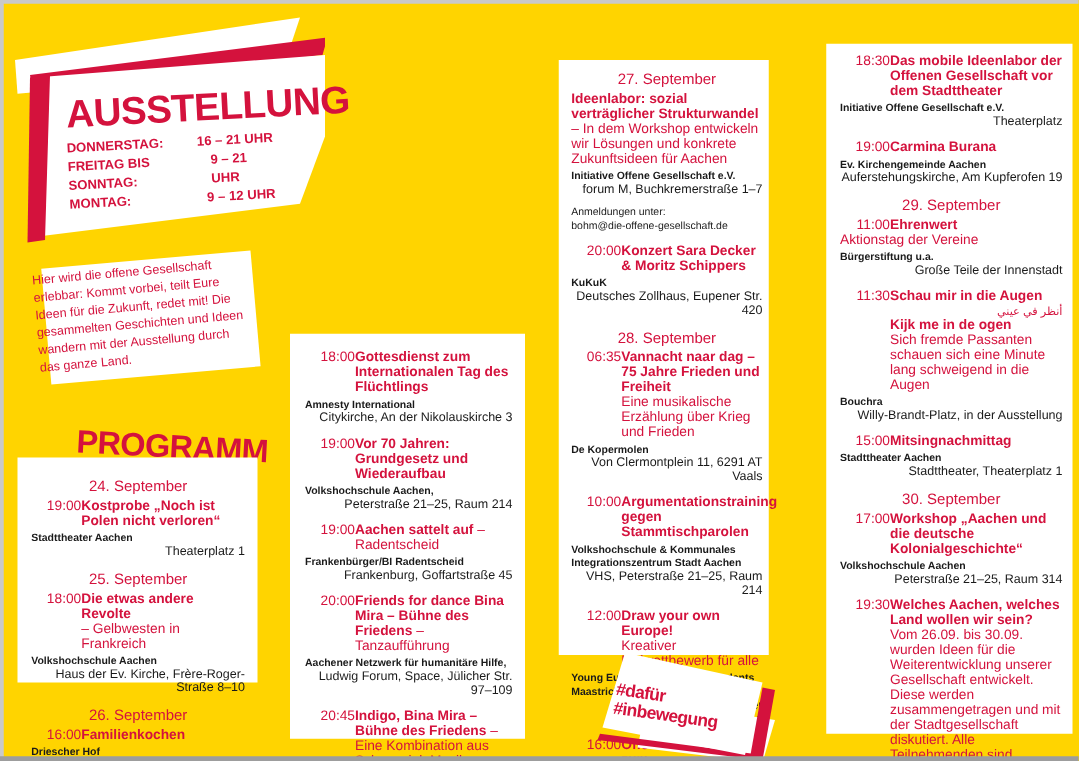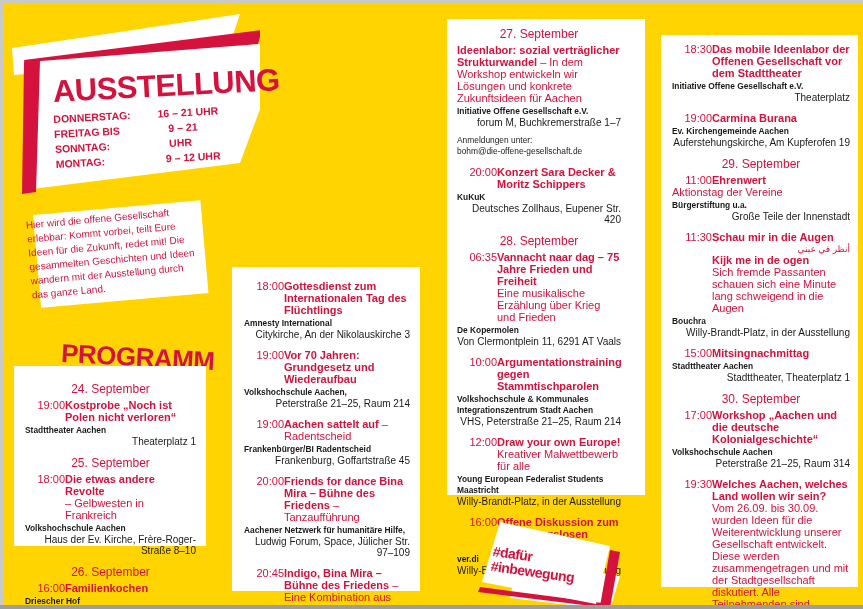--- a/index.html
+++ b/index.html
@@ -44,21 +44,21 @@
   .ev-head { display:flex; font-size:11px; line-height:12px; color:#d4123d; }
   .ev-time { flex:0 0 auto; width:40px;text-align:right; }
   .ev-title { flex:1; font-weight:bold; }
   .ev-sub { font-weight:normal; }
   .ev-org { font-size:8.4px; font-weight:bold; color:#1a1a1a; line-height:11px; margin-top:2px; }
   .ev-loc { font-size:10px; color:#1a1a1a; line-height:11px;text-align:right; }
   .note { font-size:8.4px; color:#1a1a1a; line-height:11px; margin-bottom:9px; }
 
   .card1 { left:14px; top:366px; width:192px; height:180px; padding:12px 10px 0 11px; box-sizing:border-box; }
   .card2 { left:232px; top:267px; width:188px; height:324px; padding:13px 10px 0 12px; box-sizing:border-box; }
-  .card3 { left:447px; top:19px; width:198px; height:476px; padding:4px 24px 0 10px; box-sizing:border-box; }
+  .card3 { left:447px; top:48px; width:168px; height:476px; padding:4px 5px 0 10px; box-sizing:border-box; }
   .card4 { left:661px; top:35px; width:197px; height:552px; padding:4px 8px 0 11px; box-sizing:border-box; }
 
   .arabic { font-size:9px; color:#d4123d; margin:1px 0 0 40px; }
 
   .hashtags { position:absolute; left:470px; top:520px; width:170px; height:90px; }
   .hash-text {
     position:absolute; left:494px; top:544px; font-size:14px; font-weight:bold; color:#d4123d;
     line-height:15px; transform:rotate(8deg); transform-origin:left top; letter-spacing:-0.5px;
   }
 </style>

